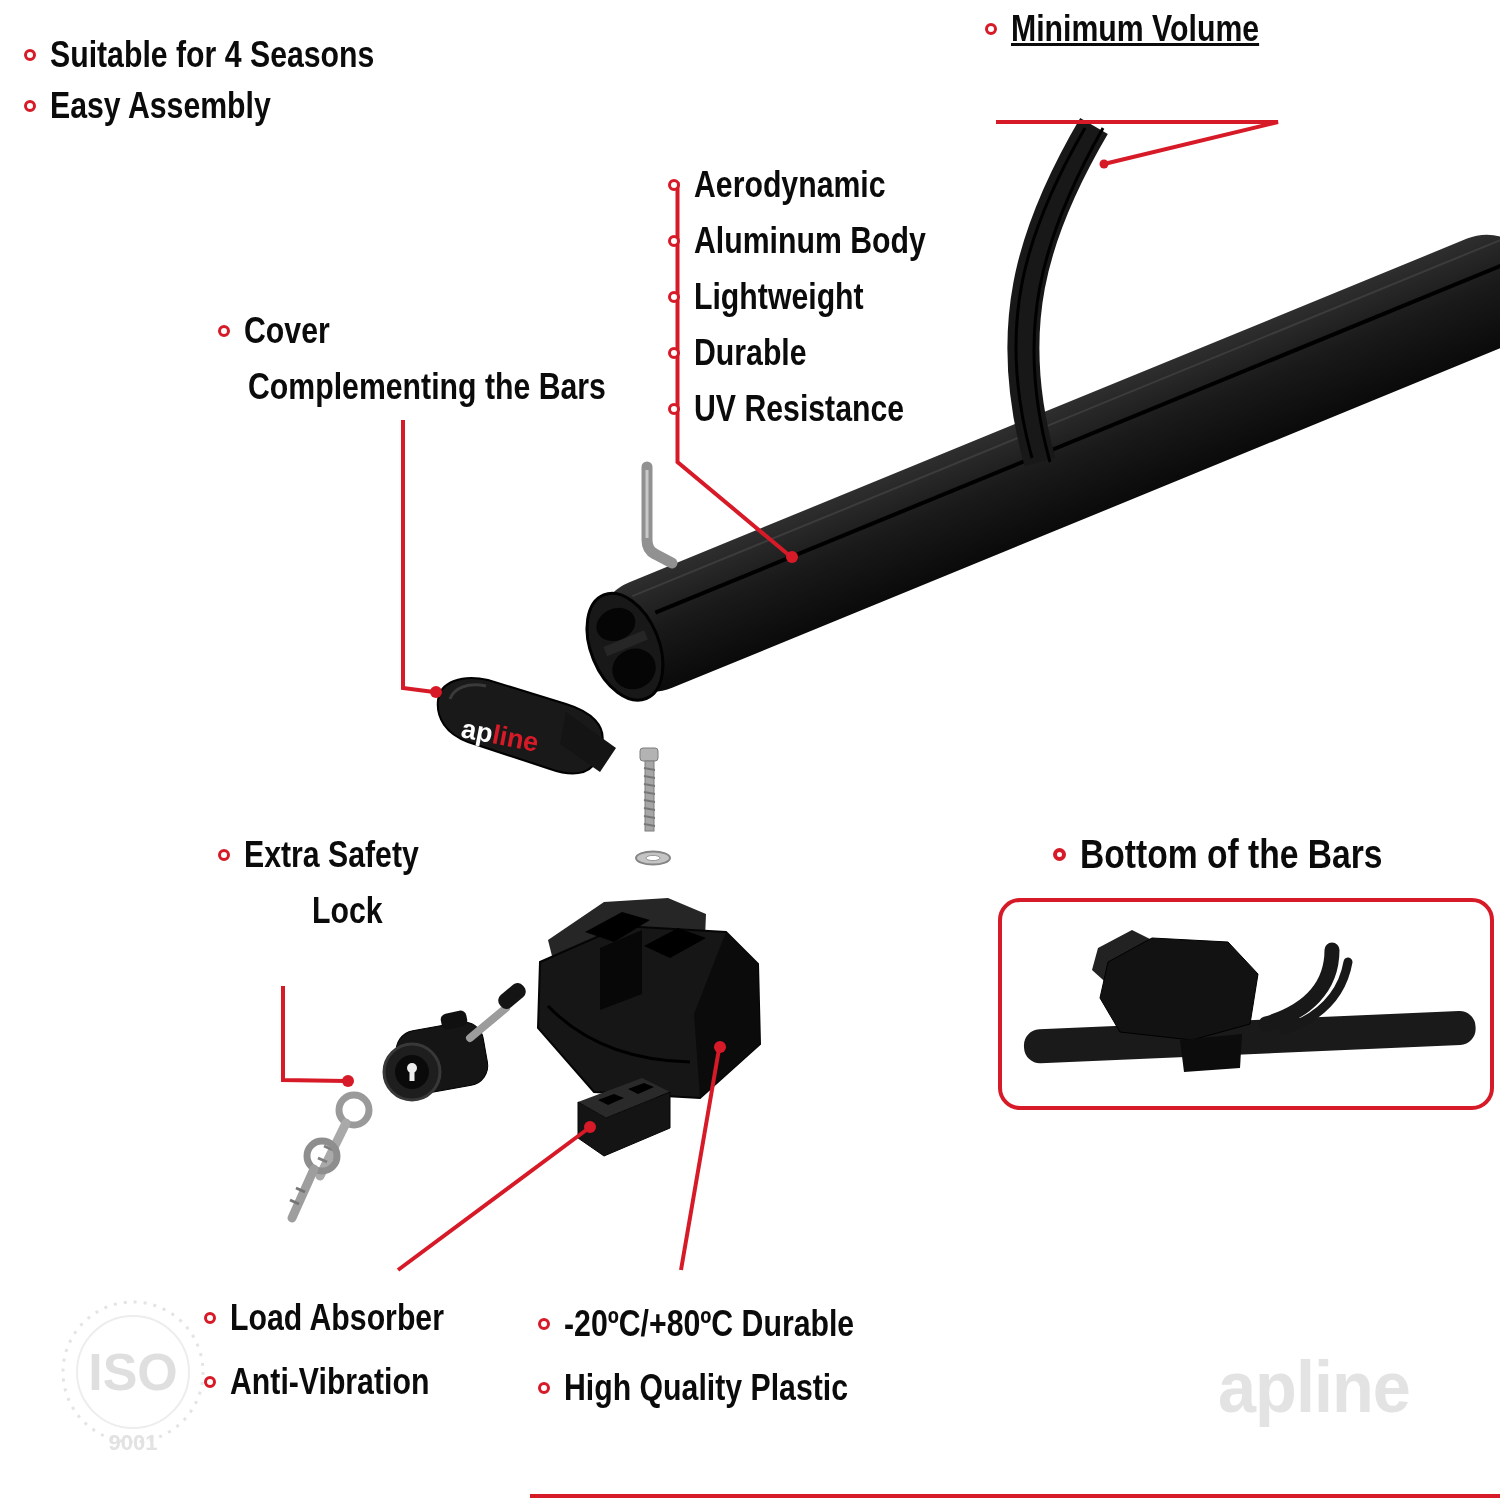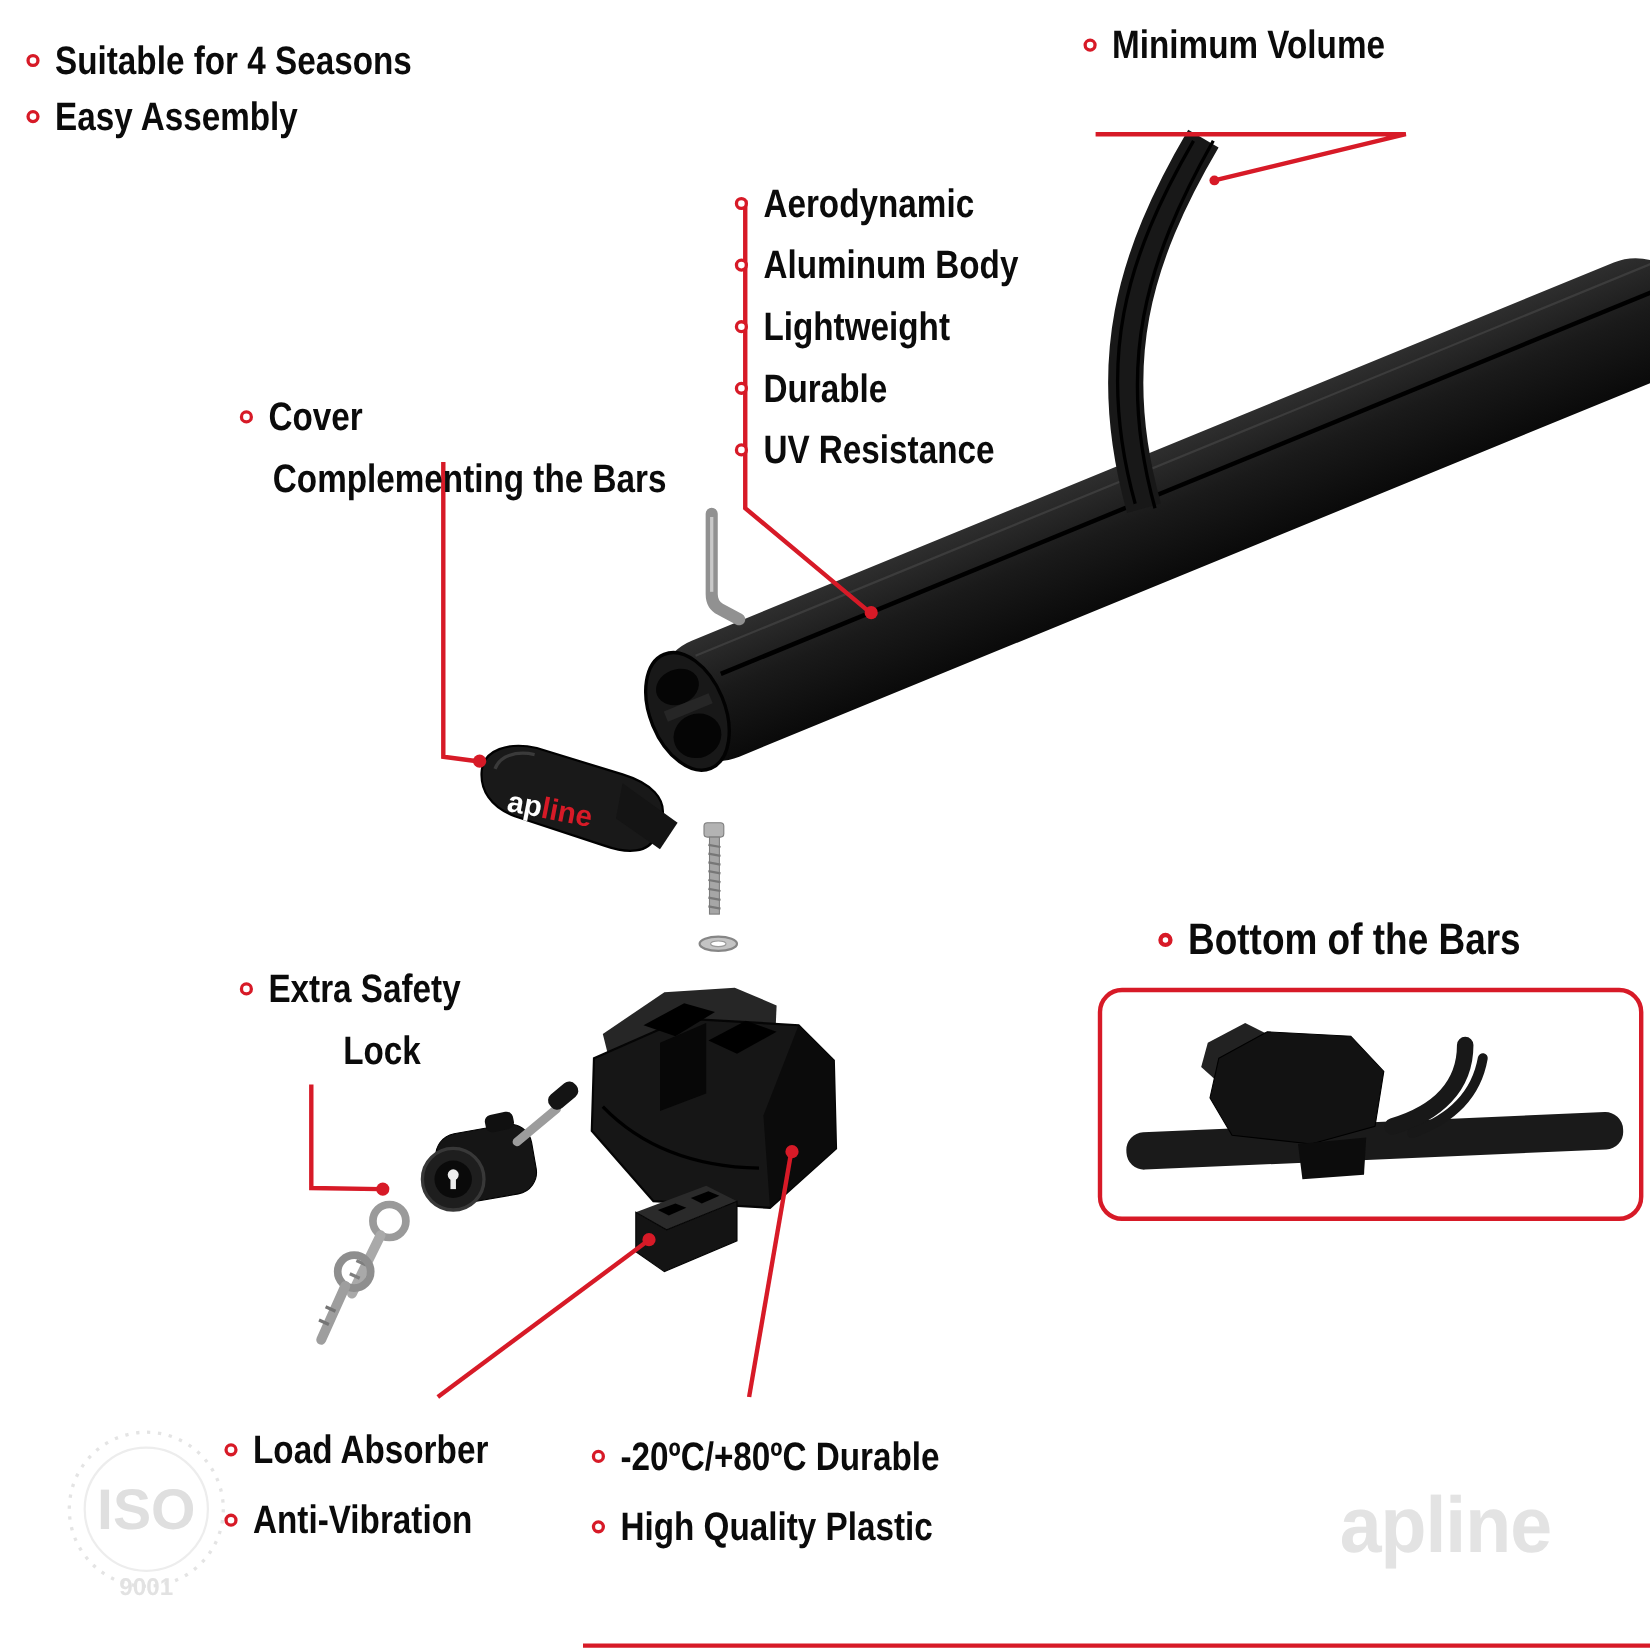--- a/index.html
+++ b/index.html
@@ -175,21 +175,21 @@
     <div class="row">
       <span class="ring"></span>
       <span class="ct">Suitable for 4 Seasons</span>
     </div>
     <div class="row">
       <span class="ring"></span>
       <span class="ct">Easy Assembly</span>
     </div>
   </div>
 
-  <div class="callout list-tr" style="left:985px; top:20px;">
+  <div class="callout list-tr" style="left:985px; top:8px;text-decoration:underline;">
     <div class="row">
       <span class="ring"></span>
       <span class="ct">Minimum Volume</span>
     </div>
   </div>
 
   <div class="callout list-mid" style="left:668px; top:157px;">
     <div class="row">
       <span class="ring"></span>
       <span class="ct">Aerodynamic</span>
@@ -205,31 +205,31 @@
     <div class="row">
       <span class="ring"></span>
       <span class="ct">Durable</span>
     </div>
     <div class="row">
       <span class="ring"></span>
       <span class="ct">UV Resistance</span>
     </div>
   </div>
 
-  <div class="callout" style="left:218px; top:310px;margin-top:48px;">
+  <div class="callout" style="left:218px; top:310px;">
     <div class="row">
       <span class="ring"></span>
       <span class="ct">Cover</span>
     </div>
     <div class="sub-line" style="margin-left:30px;">
       <span class="ct">Complementing the Bars</span>
     </div>
   </div>
 
-  <div class="callout" style="left:218px; top:878px;">
+  <div class="callout" style="left:218px; top:834px;">
     <div class="row">
       <span class="ring"></span>
       <span class="ct">Extra Safety</span>
     </div>
     <div class="sub-line" style="margin-left:94px;">
       <span class="ct">Lock</span>
     </div>
   </div>
 
   <div class="callout" style="left:1053px; top:832px;">

